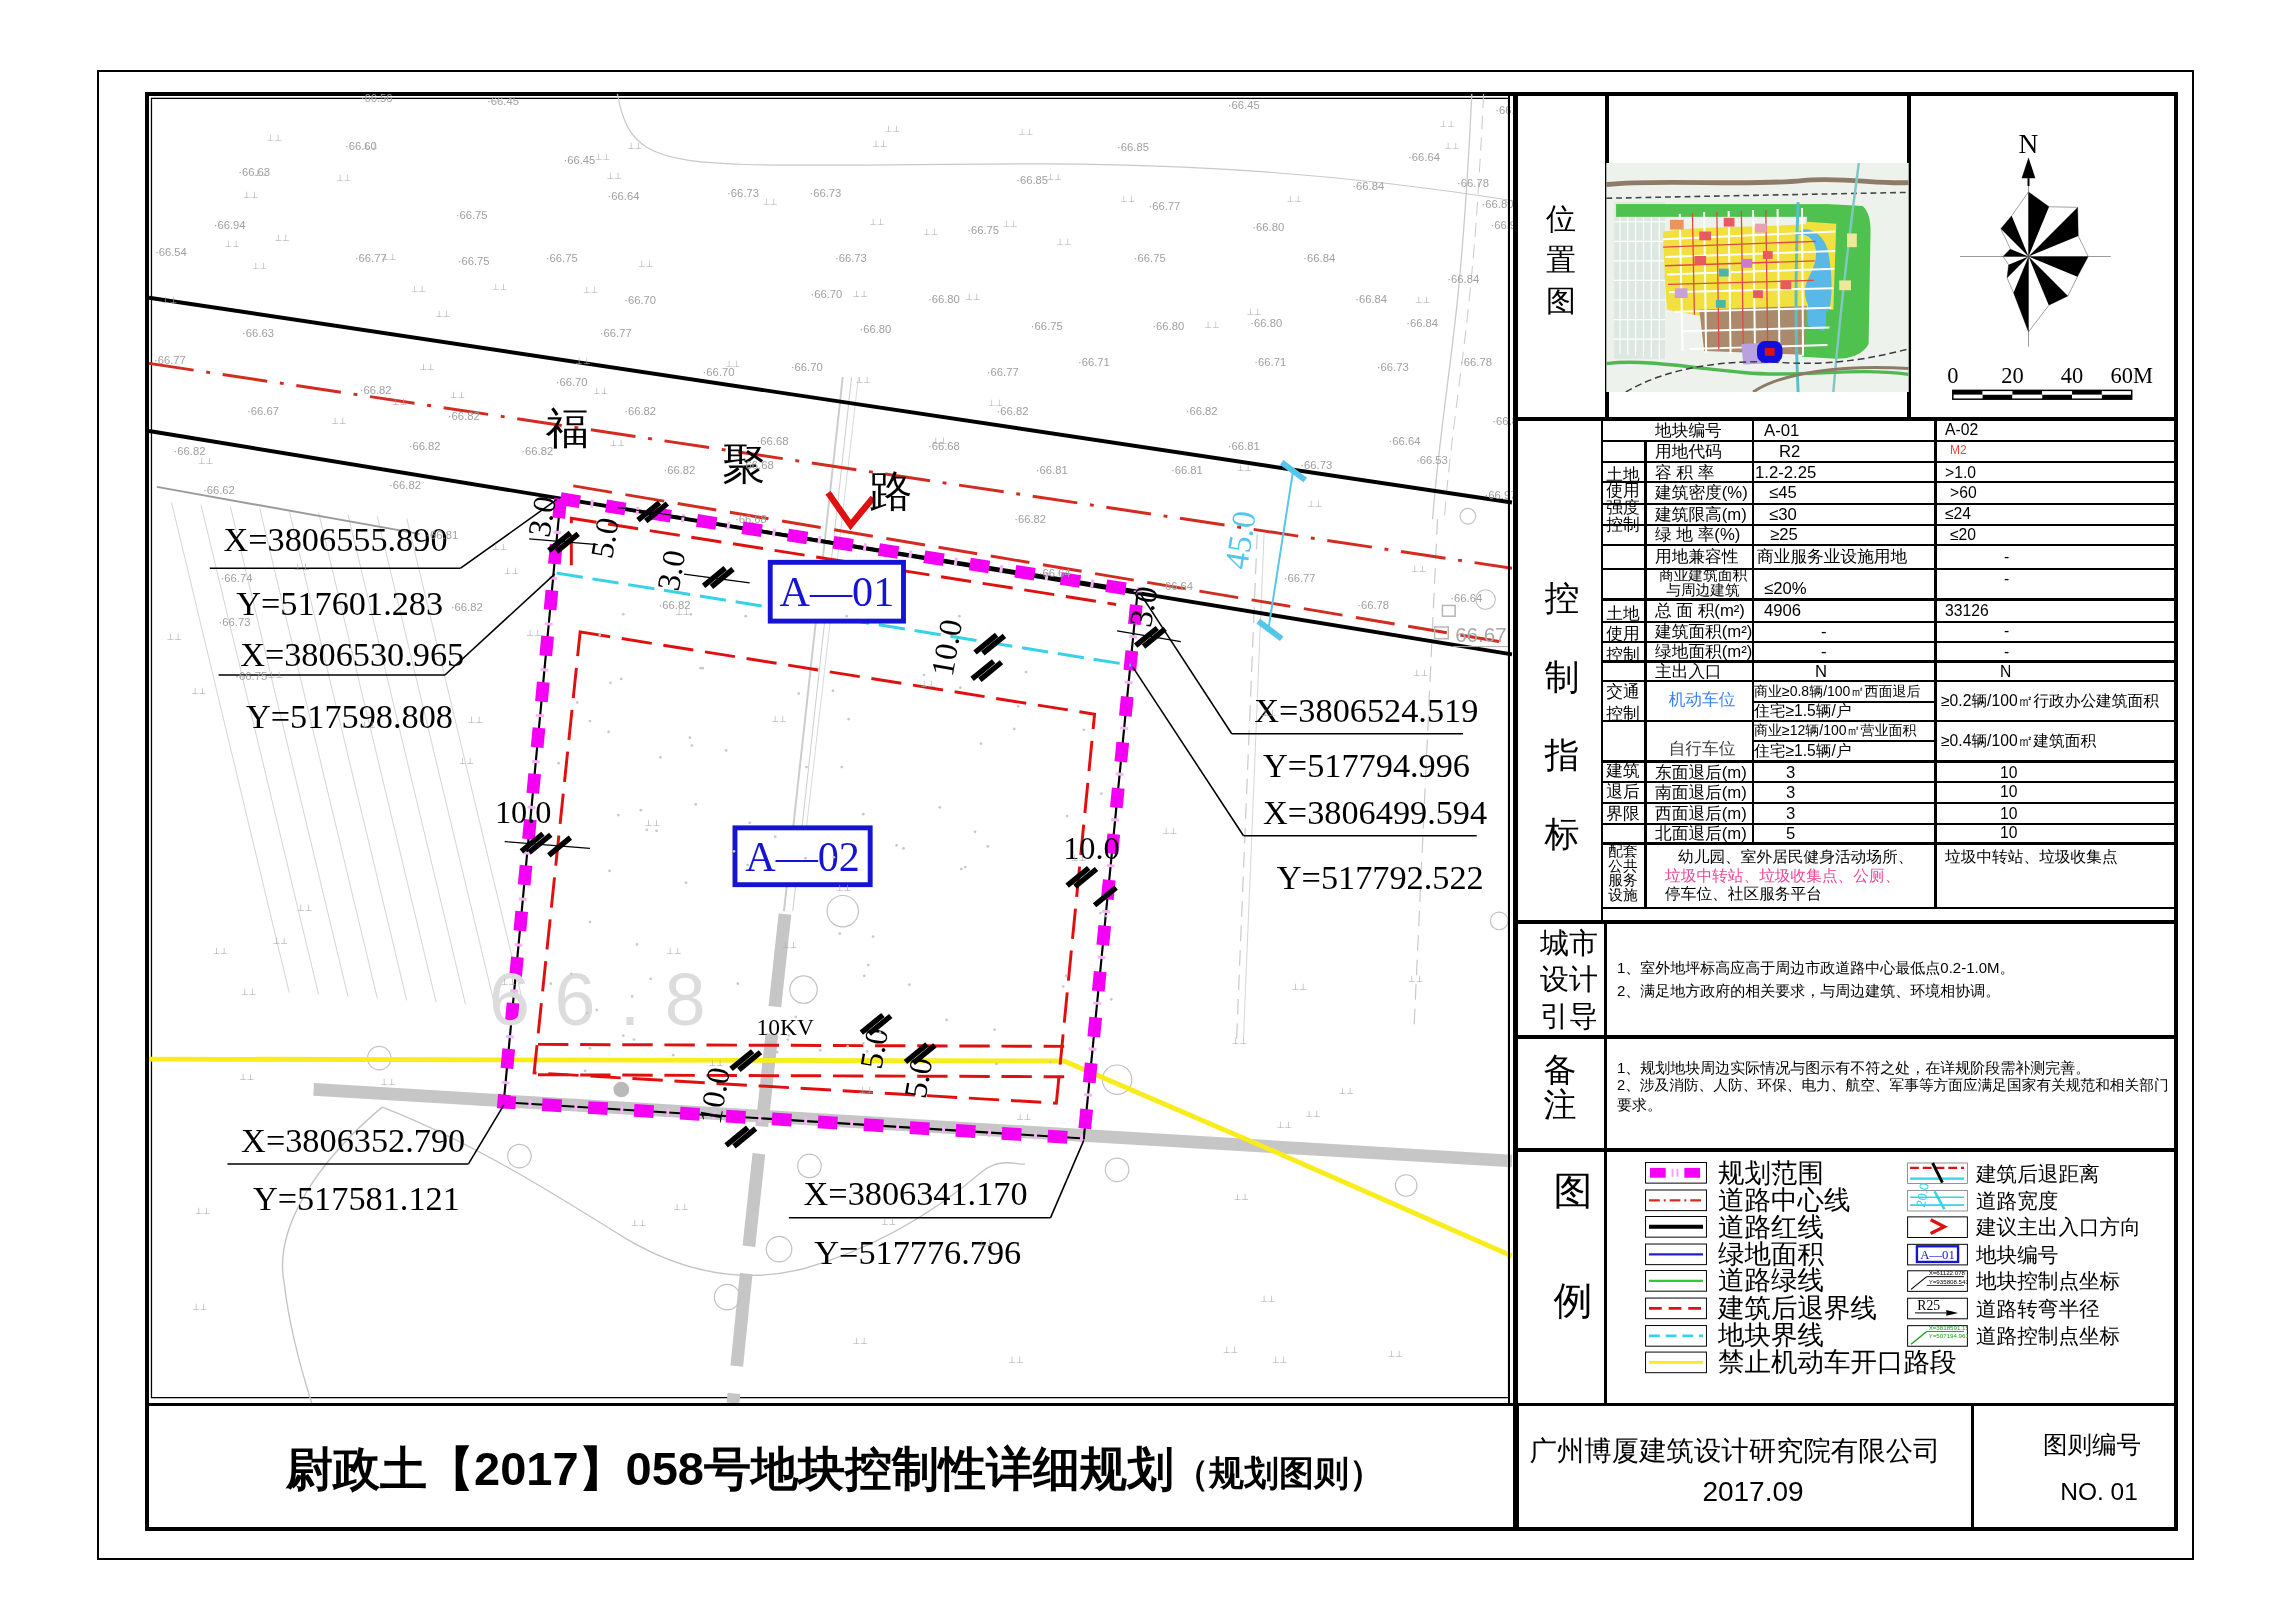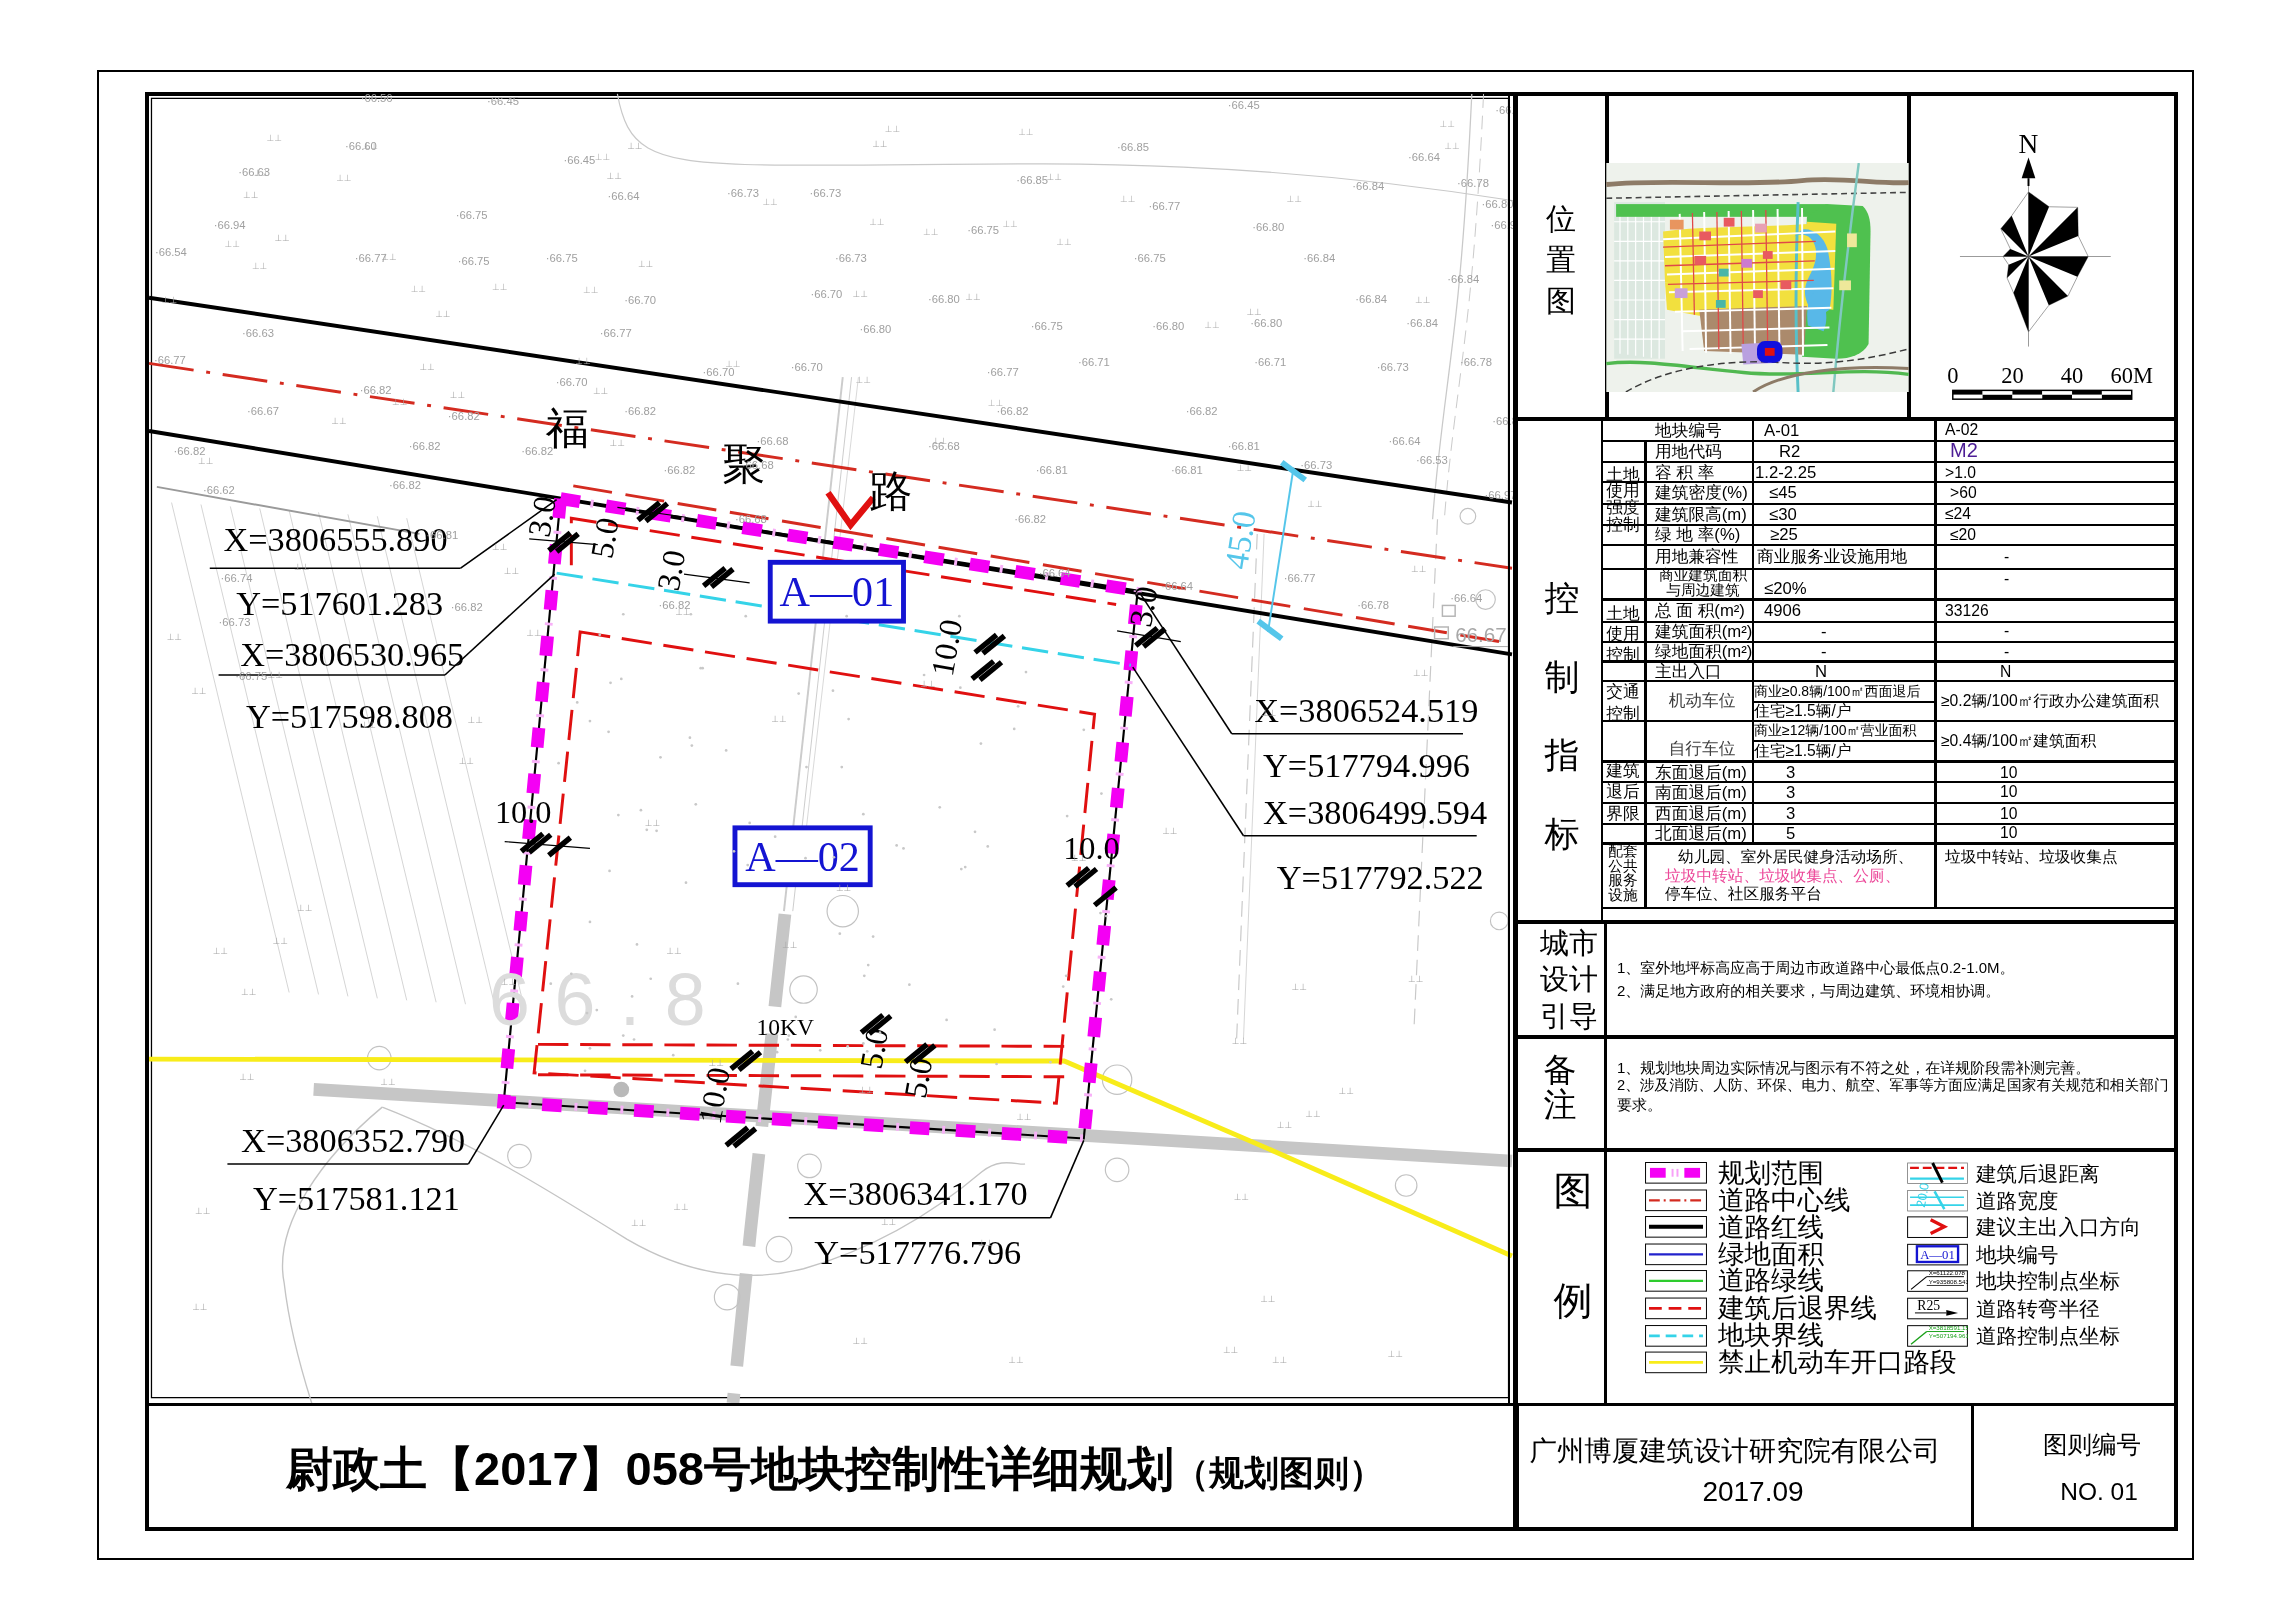--- a/index.html
+++ b/index.html
@@ -607,21 +607,21 @@
 <div class="abs" style="left:1655px;top:522px;font-size:16.7px;color:#000;font-family:'Liberation Sans',sans-serif;white-space:nowrap;line-height:25.5px">绿 地 率(%)</div>
 <div class="abs" style="left:1655px;top:544px;font-size:16.7px;color:#000;font-family:'Liberation Sans',sans-serif;white-space:nowrap;line-height:25.5px">用地兼容性</div>
 <div class="abs" style="left:1655px;top:598px;font-size:16.7px;color:#000;font-family:'Liberation Sans',sans-serif;white-space:nowrap;line-height:25.5px">总 面 积(m²)</div>
 <div class="abs" style="left:1655px;top:619px;font-size:16.7px;color:#000;font-family:'Liberation Sans',sans-serif;white-space:nowrap;line-height:25.5px">建筑面积(m²)</div>
 <div class="abs" style="left:1655px;top:639px;font-size:16.7px;color:#000;font-family:'Liberation Sans',sans-serif;white-space:nowrap;line-height:25.5px">绿地面积(m²)</div>
 <div class="abs" style="left:1655px;top:659px;font-size:16.7px;color:#000;font-family:'Liberation Sans',sans-serif;white-space:nowrap;line-height:25.5px">主出入口</div>
 <div class="abs" style="left:1655px;top:760px;font-size:16.7px;color:#000;font-family:'Liberation Sans',sans-serif;white-space:nowrap;line-height:25.5px">东面退后(m)</div>
 <div class="abs" style="left:1655px;top:780px;font-size:16.7px;color:#000;font-family:'Liberation Sans',sans-serif;white-space:nowrap;line-height:25.5px">南面退后(m)</div>
 <div class="abs" style="left:1655px;top:801px;font-size:16.7px;color:#000;font-family:'Liberation Sans',sans-serif;white-space:nowrap;line-height:25.5px">西面退后(m)</div>
 <div class="abs" style="left:1655px;top:821px;font-size:16.7px;color:#000;font-family:'Liberation Sans',sans-serif;white-space:nowrap;line-height:25.5px">北面退后(m)</div>
-<div class="abs" style="left:1702px;top:688px;font-size:16.7px;color:#404040;font-family:Liberation Sans, sans-serif;white-space:nowrap;line-height:25.5px;transform:translateX(-50%)">机动车位</div>
+<div class="abs" style="left:1702px;top:688px;font-size:16.7px;color:#3b82f6;font-family:Liberation Mono, monospace;white-space:nowrap;line-height:25.5px;transform:translateX(-50%)">机动车位</div>
 <div class="abs" style="left:1702px;top:737px;font-size:16.7px;color:#404040;font-family:Liberation Mono, monospace;white-space:nowrap;line-height:25.5px;transform:translateX(-50%)">自行车位</div>
 <div class="abs" style="left:1703px;top:565px;font-size:14.7px;color:#000;font-family:'Liberation Sans',sans-serif;white-space:nowrap;line-height:21.6px;transform:translateX(-50%)">商业建筑面积</div>
 <div class="abs" style="left:1703px;top:580px;font-size:14.7px;color:#000;font-family:'Liberation Sans',sans-serif;white-space:nowrap;line-height:21.6px;transform:translateX(-50%)">与周边建筑</div>
 <div class="abs" style="left:1764px;top:418px;font-size:16.7px;color:#000;font-family:'Liberation Sans',sans-serif;white-space:nowrap;line-height:25.5px">A-01</div>
 <div class="abs" style="left:1779px;top:439px;font-size:16.7px;color:#000;font-family:'Liberation Sans',sans-serif;white-space:nowrap;line-height:25.5px">R2</div>
 <div class="abs" style="left:1755px;top:460px;font-size:16.7px;color:#000;font-family:'Liberation Sans',sans-serif;white-space:nowrap;line-height:25.5px">1.2-2.25</div>
 <div class="abs" style="left:1769px;top:480px;font-size:16.7px;color:#000;font-family:'Liberation Sans',sans-serif;white-space:nowrap;line-height:25.5px">≤45</div>
 <div class="abs" style="left:1769px;top:502px;font-size:16.7px;color:#000;font-family:'Liberation Sans',sans-serif;white-space:nowrap;line-height:25.5px">≤30</div>
 <div class="abs" style="left:1770px;top:522px;font-size:16.7px;color:#000;font-family:'Liberation Sans',sans-serif;white-space:nowrap;line-height:25.5px">≥25</div>
 <div class="abs" style="left:1757px;top:544px;font-size:16.7px;color:#000;font-family:'Liberation Sans',sans-serif;white-space:nowrap;line-height:25.5px">商业服务业设施用地</div>
@@ -632,21 +632,21 @@
 <div class="abs" style="left:1786px;top:760px;font-size:16.7px;color:#000;font-family:'Liberation Sans',sans-serif;white-space:nowrap;line-height:25.5px">3</div>
 <div class="abs" style="left:1786px;top:780px;font-size:16.7px;color:#000;font-family:'Liberation Sans',sans-serif;white-space:nowrap;line-height:25.5px">3</div>
 <div class="abs" style="left:1786px;top:801px;font-size:16.7px;color:#000;font-family:'Liberation Sans',sans-serif;white-space:nowrap;line-height:25.5px">3</div>
 <div class="abs" style="left:1786px;top:821px;font-size:16.7px;color:#000;font-family:'Liberation Sans',sans-serif;white-space:nowrap;line-height:25.5px">5</div>
 <div class="abs" style="left:1764px;top:576px;font-size:16.7px;color:#000;font-family:'Liberation Sans',sans-serif;white-space:nowrap;line-height:25.5px">≤20%</div>
 <div class="abs" style="left:1754px;top:681px;font-size:14px;color:#000;font-family:'Liberation Sans',sans-serif;white-space:nowrap;line-height:20.6px">商业≥0.8辆/100㎡西面退后</div>
 <div class="abs" style="left:1754px;top:699px;font-size:15.7px;color:#000;font-family:'Liberation Sans',sans-serif;white-space:nowrap;line-height:23.5px">住宅≥1.5辆/户</div>
 <div class="abs" style="left:1754px;top:720px;font-size:14px;color:#000;font-family:'Liberation Sans',sans-serif;white-space:nowrap;line-height:20.6px">商业≥12辆/100㎡营业面积</div>
 <div class="abs" style="left:1754px;top:739px;font-size:15.7px;color:#000;font-family:'Liberation Sans',sans-serif;white-space:nowrap;line-height:23.5px">住宅≥1.5辆/户</div>
 <div class="abs" style="left:1945px;top:418px;font-size:15.7px;color:#000;font-family:'Liberation Sans',sans-serif;white-space:nowrap;line-height:23.5px">A-02</div>
-<div class="abs" style="left:1950px;top:439px;font-size:20px;color:#4c1d95;font-family:'Liberation Sans',sans-serif;white-space:nowrap;line-height:23.5px">M2</div>
+<div class="abs" style="left:1950px;top:439px;font-size:12px;color:#ef4444;font-family:'Liberation Sans',sans-serif;white-space:nowrap;line-height:23.5px">M2</div>
 <div class="abs" style="left:1945px;top:461px;font-size:15.7px;color:#000;font-family:'Liberation Sans',sans-serif;white-space:nowrap;line-height:23.5px">&gt;1.0</div>
 <div class="abs" style="left:1950px;top:481px;font-size:15.7px;color:#000;font-family:'Liberation Sans',sans-serif;white-space:nowrap;line-height:23.5px">&gt;60</div>
 <div class="abs" style="left:1945px;top:502px;font-size:15.7px;color:#000;font-family:'Liberation Sans',sans-serif;white-space:nowrap;line-height:23.5px">≤24</div>
 <div class="abs" style="left:1950px;top:523px;font-size:15.7px;color:#000;font-family:'Liberation Sans',sans-serif;white-space:nowrap;line-height:23.5px">≤20</div>
 <div class="abs" style="left:2004px;top:545px;font-size:15.7px;color:#000;font-family:'Liberation Sans',sans-serif;white-space:nowrap;line-height:23.5px">-</div>
 <div class="abs" style="left:2004px;top:567px;font-size:15.7px;color:#000;font-family:'Liberation Sans',sans-serif;white-space:nowrap;line-height:23.5px">-</div>
 <div class="abs" style="left:1945px;top:599px;font-size:15.7px;color:#000;font-family:'Liberation Sans',sans-serif;white-space:nowrap;line-height:23.5px">33126</div>
 <div class="abs" style="left:2004px;top:619px;font-size:15.7px;color:#000;font-family:'Liberation Sans',sans-serif;white-space:nowrap;line-height:23.5px">-</div>
 <div class="abs" style="left:2004px;top:640px;font-size:15.7px;color:#000;font-family:'Liberation Sans',sans-serif;white-space:nowrap;line-height:23.5px">-</div>
 <div class="abs" style="left:2000px;top:660px;font-size:15.7px;color:#000;font-family:'Liberation Sans',sans-serif;white-space:nowrap;line-height:23.5px">N</div>

